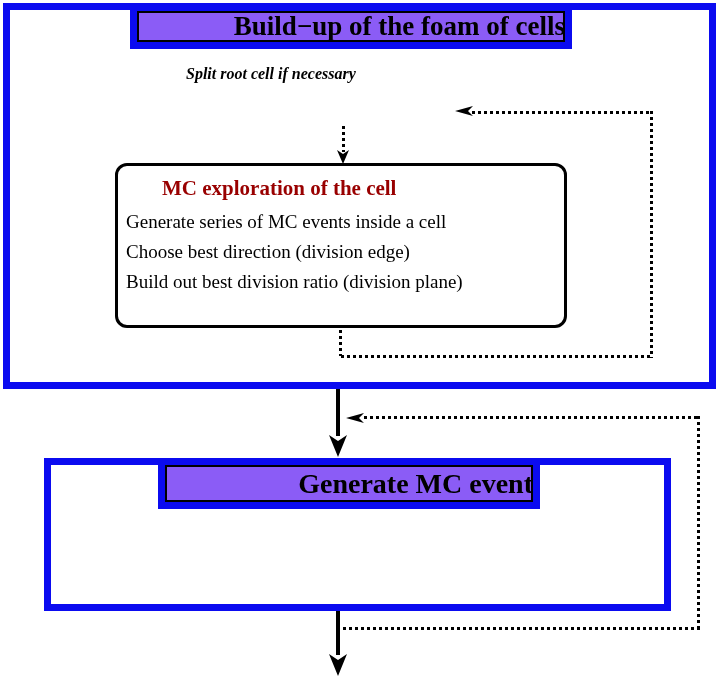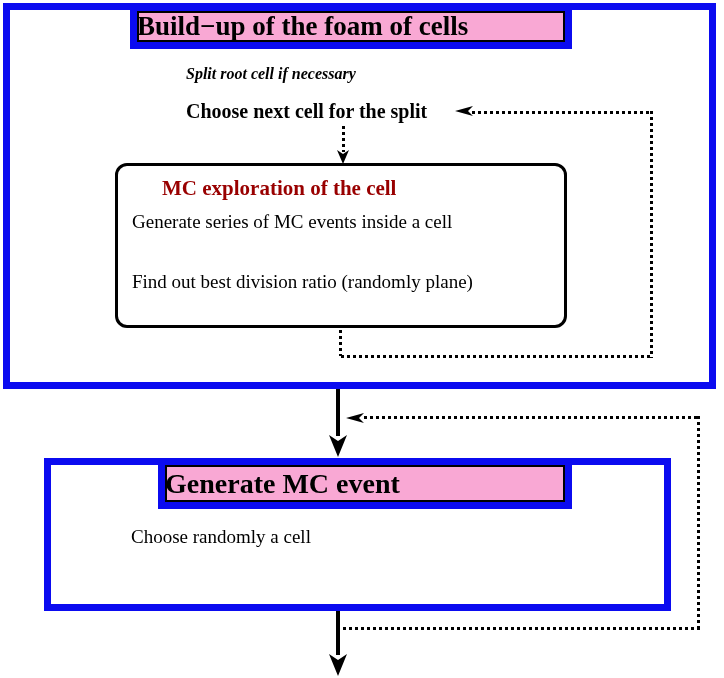--- a/index.html
+++ b/index.html
@@ -9,35 +9,35 @@
   }
   html,body{margin:0;padding:0;background:#ffffff;}
   .canvas{
     position:relative;width:724px;height:678px;background:#ffffff;
     font-family:"Liberation Serif", serif;color:#000;overflow:hidden;
   }
   .abs{position:absolute;}
   
   .frame{border:7px solid var(--frame-blue);box-sizing:border-box;background:transparent;}
   .title-box{
-    border:7px solid var(--frame-blue);box-sizing:border-box;background:#f9a8d4;
+    border:7px solid var(--frame-blue);box-sizing:border-box;background:#8b5cf6;
     box-shadow:inset 0 0 0 2px var(--line-black);
-    display:flex;align-items:center;justify-content:flex-start;z-index:3;
+    display:flex;align-items:center;justify-content:flex-end;z-index:3;
   }
   .title-text{font-weight:bold;white-space:nowrap;}
   
   .rounded-box{
     border:3px solid var(--line-black);border-radius:12px;box-sizing:border-box;
     background:#fff;z-index:1;
   }
   .step{white-space:nowrap;z-index:2;}
   .bold-step{font-weight:bold;font-size:20px;}
   .italic-step{font-weight:bold;font-style:italic;font-size:16px;}
   .red-heading{font-weight:bold;font-size:21px;color:var(--heading-red);white-space:nowrap;z-index:2;margin-left:36px;}
-  .box-line{font-size:19px;white-space:nowrap;z-index:2;margin-left:6px;}
+  .box-line{font-size:19px;white-space:nowrap;z-index:2;}
   
   .dot-h{height:3px;background-image:repeating-linear-gradient(to right,var(--line-black) 0,var(--line-black) 3px,transparent 3px,transparent 6px);z-index:2;}
   .dot-v{width:3px;background-image:repeating-linear-gradient(to bottom,var(--line-black) 0,var(--line-black) 3px,transparent 3px,transparent 6px);z-index:2;}
   
   .shaft{width:4px;background:var(--line-black);z-index:4;}
   svg{display:block;}
   .head{z-index:4;}
 </style>
 </head>
 <body>
@@ -45,21 +45,20 @@
 <div class="canvas">
 
   <div class="abs frame" style="left:3px;top:3px;width:713px;height:386px;"></div>
 
   <div class="abs title-box" style="left:130px;top:4px;width:442px;height:45px;">
     <span class="title-text" style="font-size:27px;">Build−up of the foam of cells</span>
   </div>
 
   <div class="abs step italic-step" style="left:186px;top:65px;">Split root cell if necessary</div>
 
-  <div class="abs step bold-step" style="left:186px;top:100px;">Choose next cell for the split</div>
 
   <div class="abs head" style="left:455px;top:106px;">
     <svg width="18" height="10" viewBox="0 0 18 10">
         <polygon points="0,5 18,0 13,5 18,10" fill="#000"></polygon>
       </svg>
   </div>
   <div class="abs dot-h" style="left:472px;top:111px;width:181px;"></div>
   <div class="abs dot-v" style="left:650px;top:111px;height:247px;"></div>
   <div class="abs dot-h" style="left:341px;top:355px;width:312px;"></div>
   <div class="abs dot-v" style="left:339px;top:330px;height:26px;"></div>
@@ -67,45 +66,45 @@
   <div class="abs dot-v" style="left:342px;top:126px;height:26px;"></div>
   <div class="abs head" style="left:337px;top:150px;">
     <svg width="12" height="14" viewBox="0 0 12 14">
         <polygon points="0,0 6,4 12,0 6,14" fill="#000"></polygon>
       </svg>
   </div>
 
   <div class="abs rounded-box" style="left:115px;top:163px;width:452px;height:165px;"></div>
   <div class="abs red-heading" style="left:126px;top:176px;">MC exploration of the cell</div>
   <div class="abs box-line" style="left:126px;top:211px;">Generate series of MC events inside a cell</div>
-  <div class="abs box-line" style="left:126px;top:271px;">Find out best division ratio (randomly plane)</div>
+  <div class="abs box-line" style="left:126px;top:241px;">Choose best direction (division edge)</div>
+  <div class="abs box-line" style="left:126px;top:271px;">Build out best division ratio (division plane)</div>
 
   <div class="abs shaft" style="left:336px;top:389px;height:47px;"></div>
   <div class="abs head" style="left:329px;top:435px;">
     <svg width="18" height="22" viewBox="0 0 18 22">
         <polygon points="0,0 9,6 18,0 9,22" fill="#000"></polygon>
       </svg>
   </div>
 
   <div class="abs head" style="left:346px;top:413px;">
     <svg width="18" height="10" viewBox="0 0 18 10">
         <polygon points="0,5 18,0 13,5 18,10" fill="#000"></polygon>
       </svg>
   </div>
   <div class="abs dot-h" style="left:364px;top:416px;width:336px;"></div>
   <div class="abs dot-v" style="left:697px;top:416px;height:214px;"></div>
   <div class="abs dot-h" style="left:343px;top:627px;width:357px;"></div>
 
   <div class="abs frame" style="left:44px;top:458px;width:627px;height:153px;"></div>
 
-  <div class="abs title-box" style="left:158px;top:458px;width:414px;height:51px;">
+  <div class="abs title-box" style="left:158px;top:458px;width:382px;height:51px;">
     <span class="title-text" style="font-size:28px;">Generate MC event</span>
   </div>
 
-  <div class="abs box-line" style="left:125px;top:526px;">Choose randomly a cell</div>
 
   <div class="abs shaft" style="left:336px;top:611px;height:44px;"></div>
   <div class="abs head" style="left:329px;top:654px;">
     <svg width="18" height="22" viewBox="0 0 18 22">
         <polygon points="0,0 9,6 18,0 9,22" fill="#000"></polygon>
       </svg>
   </div>
 
 </div>
 

